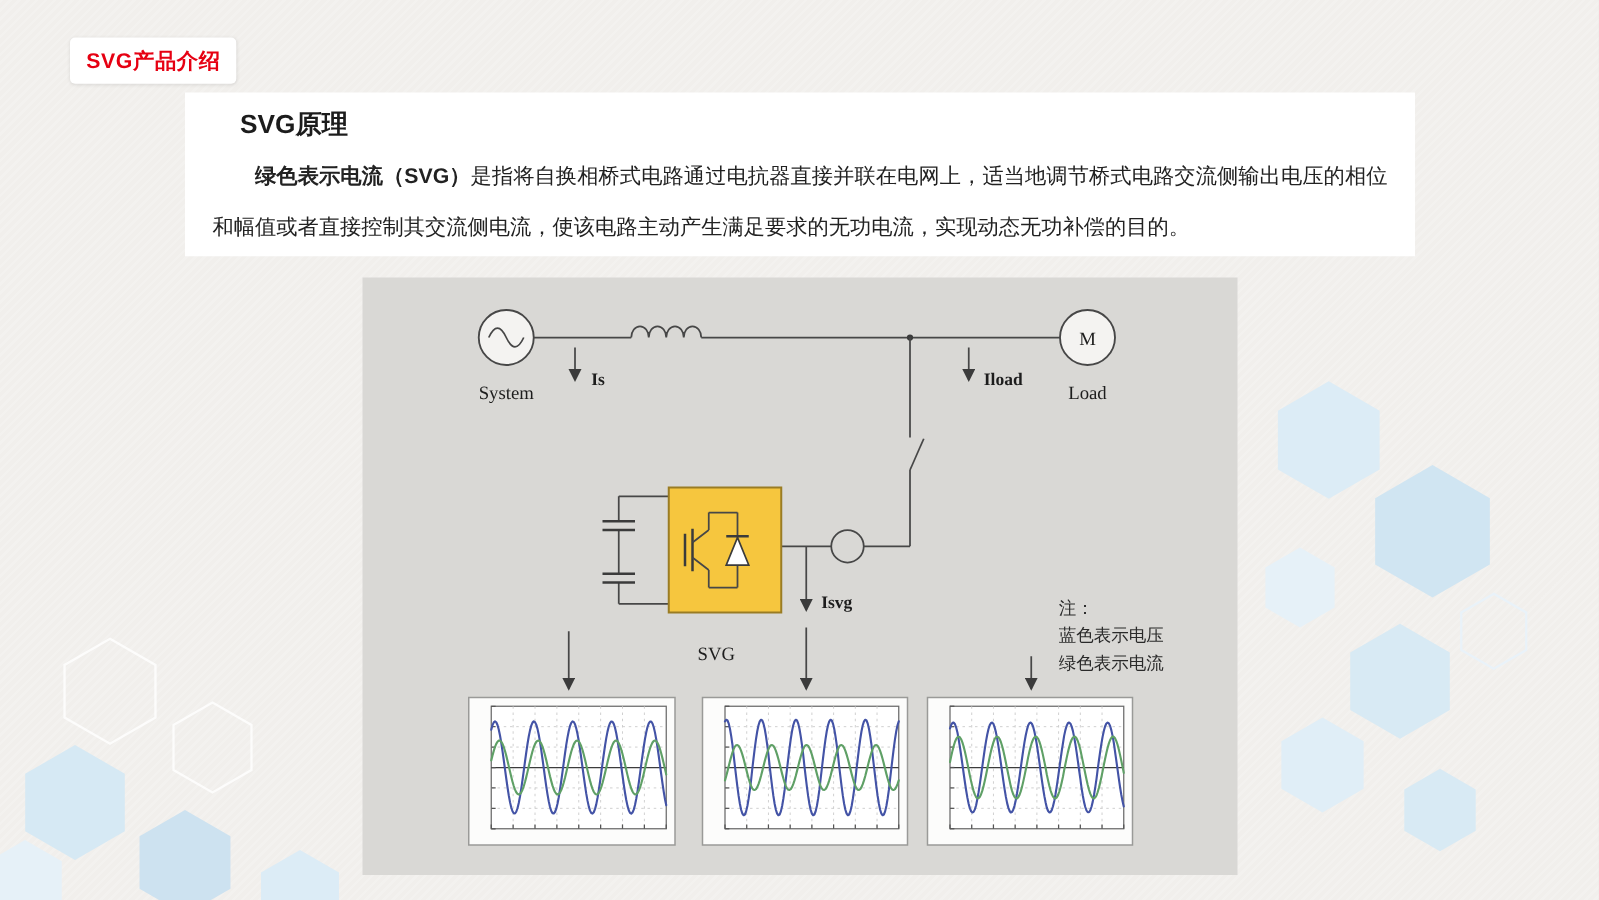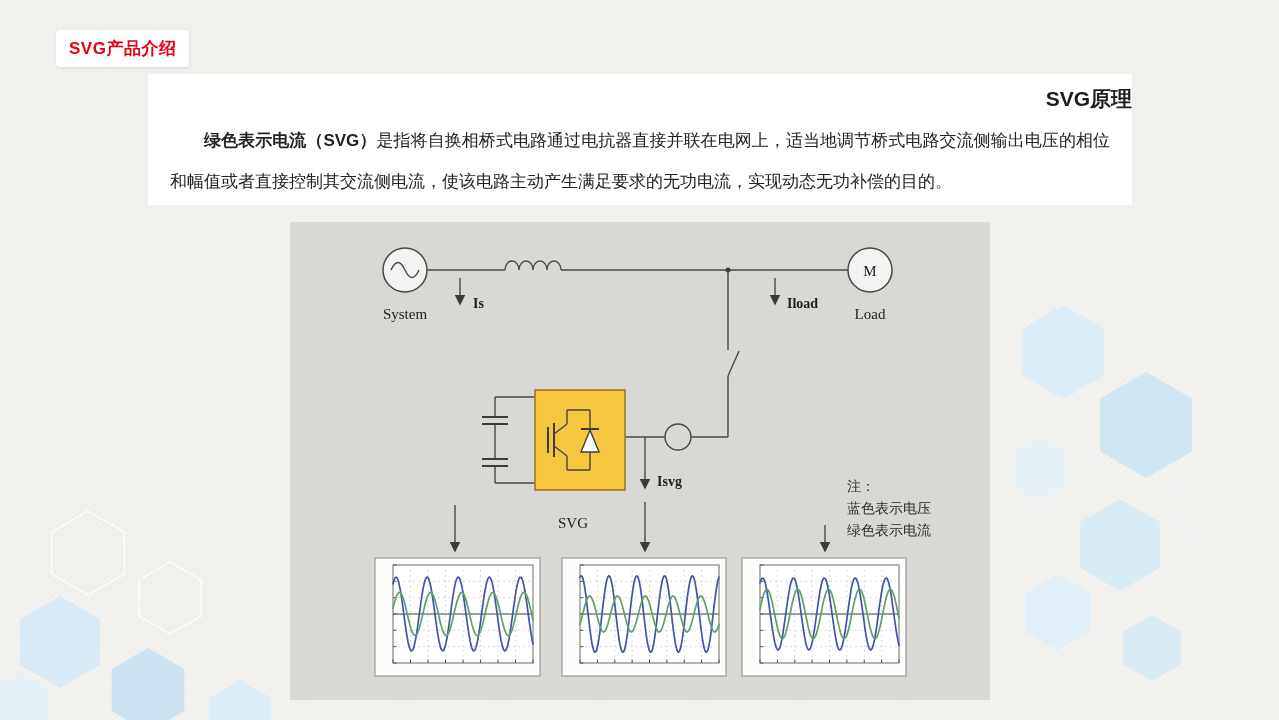--- a/index.html
+++ b/index.html
@@ -20,21 +20,21 @@
     position:absolute; left:56px; top:30px; background:#ffffff;
     padding:7px 13px; border-radius:4px; box-shadow:0 1px 3px rgba(0,0,0,.10);
     z-index:3;
   }
   .page-badge span { color:#e60012; font-weight:bold; font-size:17px; letter-spacing:.5px; }
 
   .content-panel {
     position:absolute; left:148px; top:74px; width:984px; height:131px;
     background:#ffffff; z-index:2;
   }
-  .content-title { margin:11px 0 0 60px; font-size:21px; font-weight:bold; color:#1c1c1c;text-align:right; }
+  .content-title { margin:11px 0 0 44px; font-size:21px; font-weight:bold; color:#1c1c1c; }
   .content-body {
     margin:7px 22px 0 22px; font-size:17px; line-height:41px; color:#222;
     text-indent:2em; text-align:justify;
   }
   .content-body b { font-weight:bold; }
 
   .diagram-panel {
     position:absolute; left:290px; top:222px; width:700px; height:478px;
     background:#d9d8d5; z-index:2;
   }

